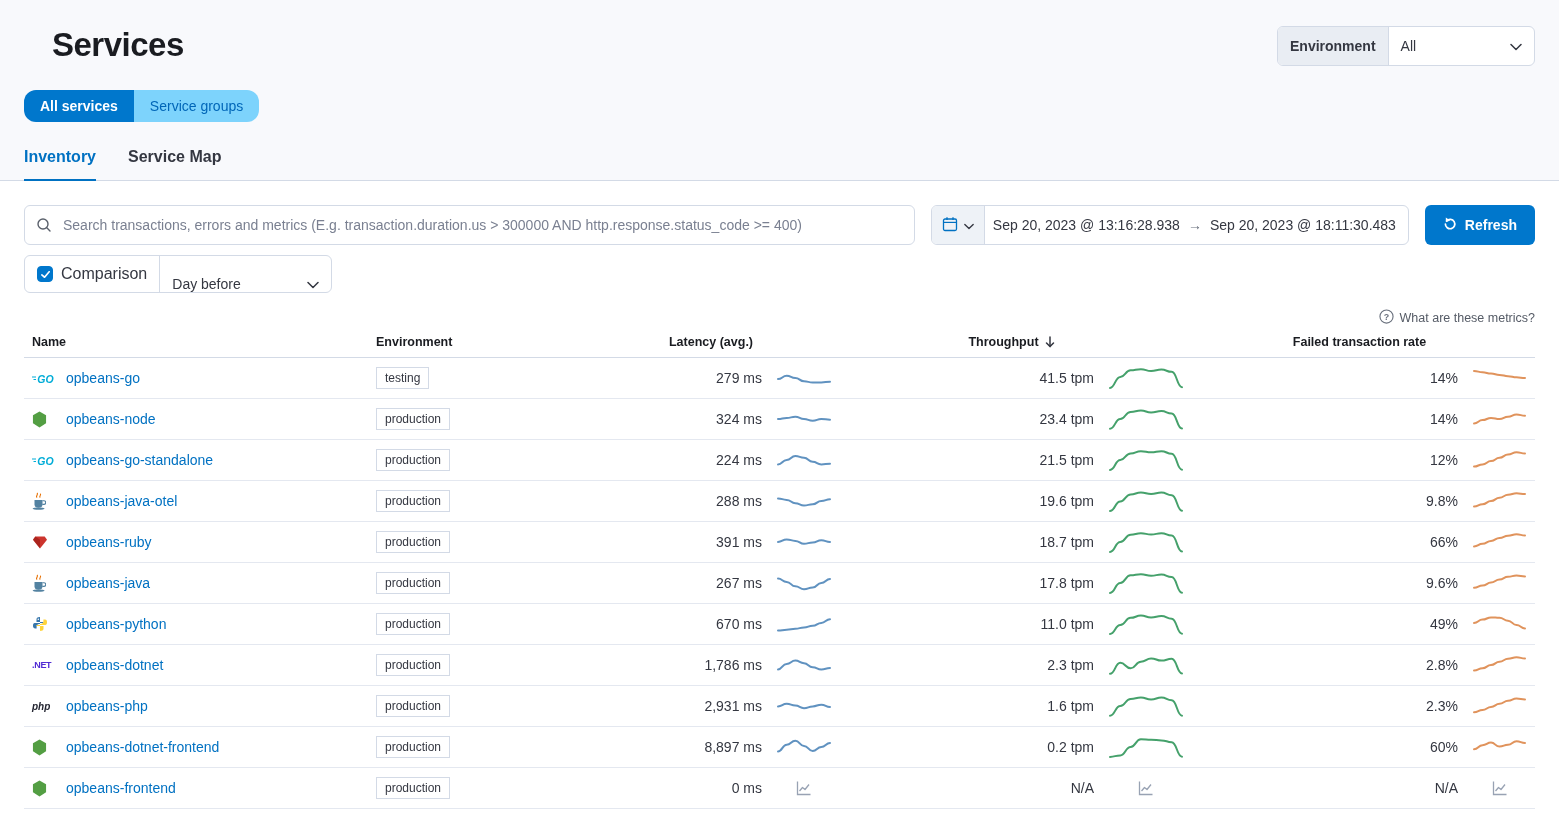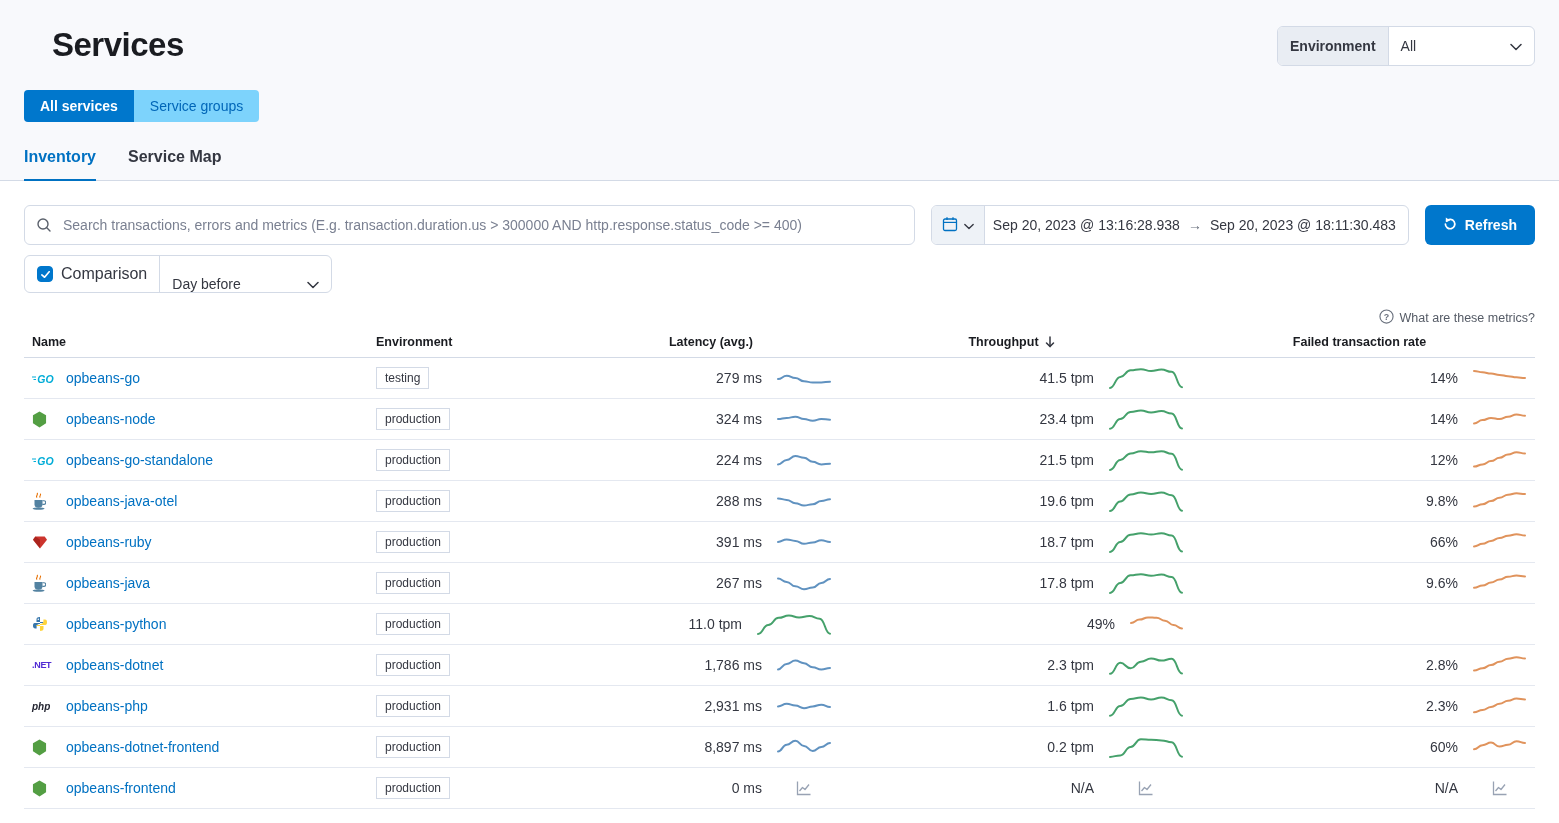--- a/index.html
+++ b/index.html
@@ -18,21 +18,21 @@
     padding: 26px 24px 0 24px;
     border-bottom: 1px solid #d3dae6;
   }
   .header-top { display: flex; justify-content: space-between; align-items: flex-start; margin-left: 28px; }
   h1.page-title { font-size: 33px; font-weight: 700; color: #1a1c21; letter-spacing: -0.5px; }
 
   .env-filter { display: flex; align-items: stretch; height: 40px; border: 1px solid #d3dae6; border-radius: 6px; overflow: hidden; background: #fff; width: 258px; }
   .env-label { background: #e9edf3; display: flex; align-items: center; padding: 0 12px; font-weight: 600; font-size: 14px; color: #343741; border-right: 1px solid #d3dae6; }
   .env-value { flex: 1; display: flex; align-items: center; justify-content: space-between; padding: 0 12px; cursor: pointer; }
 
-  .toggle-group { display: inline-flex; margin-top: 24px; border-radius: 4px; overflow: hidden; align-items: center; }
+  .toggle-group { display: inline-flex; margin-top: 24px; border-radius: 12px; overflow: hidden; align-items: center; }
   .toggle-btn { border: none; height: 32px; padding: 0 16px; font-size: 14px; font-weight: 600; cursor: pointer; font-family: inherit; }
   .toggle-btn.active { background: #0077cc; color: #ffffff; }
   .toggle-btn.inactive { background: #7dd3fc; color: #0066b8; font-weight: 400; }
 
   .tabs { display: flex; gap: 32px; margin-top: 26px; }
   .tab { font-size: 16px; font-weight: 700; padding-bottom: 13px; cursor: pointer; color: #343741; border-bottom: 2px solid transparent; margin-bottom: -1px; }
   .tab.active { color: #0071c2; border-bottom-color: #0071c2; }
 
   
   main { padding: 24px; }
@@ -462,20 +462,28 @@
                   <path d="M8 15 C11 15 11.5 13.8 11.5 12.6 L11.5 10 L4.5 10 L4.5 9 L13.2 9 C14.8 9 15 7.4 15 6.2 C15 5 14.6 3.6 13 3.6 L11.4 3.6 L11.4 5.5 C11.4 6.9 10.2 8 8.8 8 L8 8 Z" fill="#FFD43B"></path>
                   <circle cx="6.3" cy="3.3" r="0.8" fill="#fff"></circle>
                 </svg>
               </span>
       <a class="svc-link">opbeans-python</a>
     </div>
     <div class="col env">
       <span class="badge">production</span>
     </div>
     <div class="col num">
+      <span class="metric">670 ms</span>
+      <span class="spark">
+                <svg width="56" height="26" viewBox="0 0 56 26">
+                  <path d="M 2.0 19.6 C 6.3 19.6, 6.3 18.7, 10.7 18.7 C 15.0 18.7, 15.0 17.8, 19.3 17.8 C 23.7 17.8, 23.7 16.5, 28.0 16.5 C 32.3 16.5, 32.3 14.8, 36.7 14.8 C 41.0 14.8, 41.0 11.9, 45.3 11.9 C 49.7 11.9, 49.7 8.2, 54.0 8.2" fill="none" stroke="#6092C0" stroke-width="2" stroke-linecap="round"></path>
+                </svg>
+              </span>
+    </div>
+    <div class="col num">
       <span class="metric">11.0 tpm</span>
       <span class="spark">
                 <svg width="76" height="26" viewBox="0 0 76 26">
                   <path d="M 2.0 22.9 C 7.1 22.9, 7.1 14.1, 12.3 14.1 C 17.4 14.1, 17.4 6.8, 22.6 6.8 C 27.7 6.8, 27.7 4.6, 32.9 4.6 C 38.0 4.6, 38.0 6.4, 43.1 6.4 C 48.3 6.4, 48.3 5.1, 53.4 5.1 C 58.6 5.1, 58.6 7.7, 63.7 7.7 C 68.9 7.7, 68.9 22.7, 74.0 22.7" fill="none" stroke="#45A16B" stroke-width="2" stroke-linecap="round"></path>
                 </svg>
               </span>
     </div>
     <div class="col num">
       <span class="metric">49%</span>
       <span class="spark">

